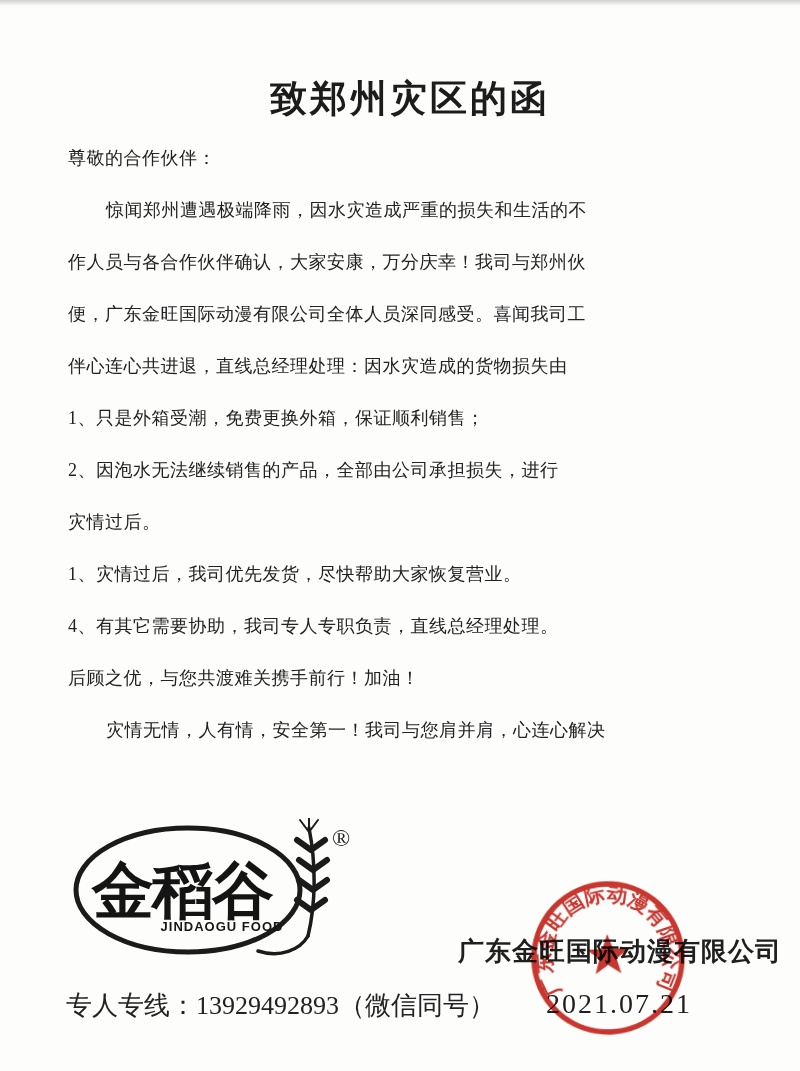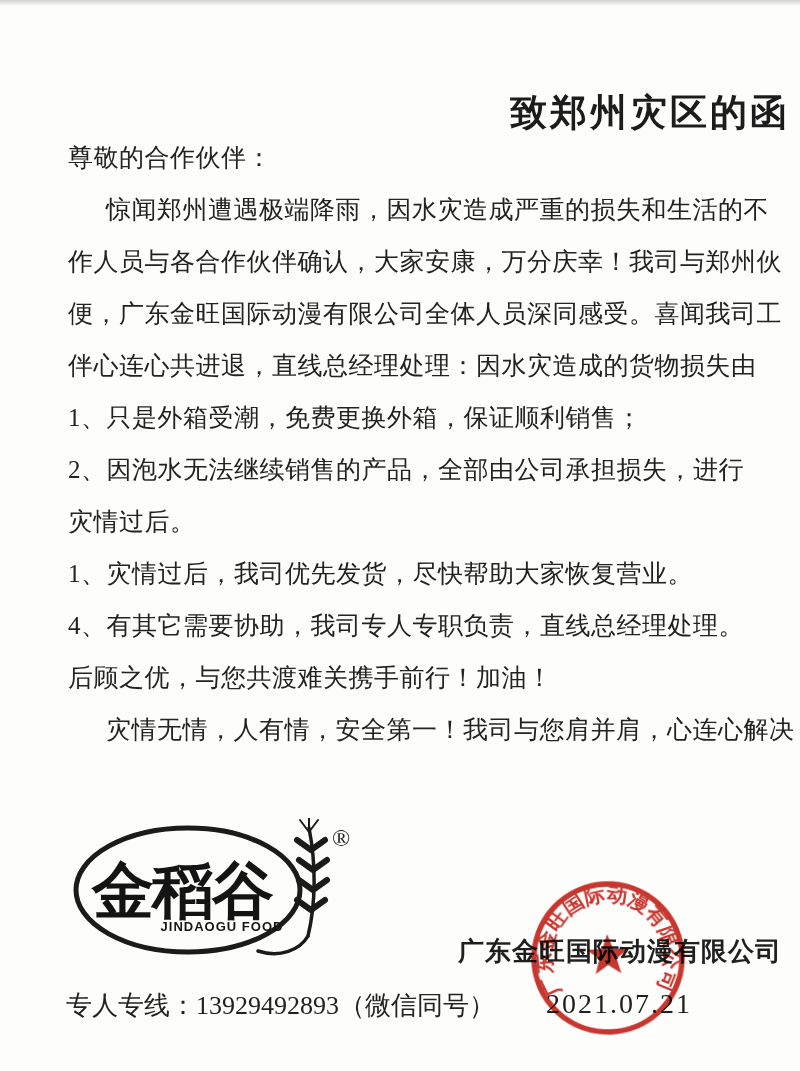--- a/index.html
+++ b/index.html
@@ -16,29 +16,28 @@
     color: #242424;
   }
   
   .scan-edge-top {
     position: absolute; top: 0; left: 0; width: 100%; height: 6px;
     background: linear-gradient(#ababab, rgba(255,255,255,0));
     opacity: .55;
   }
   .page-title {
     position: absolute; top: 74px; left: 30px; width: 760px;
-    text-align: right;
+    text-align: center;
     font-size: 37px; font-weight: bold;
     letter-spacing: 3px;
     color: #1c1c1c;
-    margin-top: 14px;
   }
   .body-text {
     position: absolute; top: 132px; left: 68px; width: 692px;
-    font-size: 25px;
+    font-size: 18px;
     color: #222;
   }
   .line {
     height: 52px; line-height: 52px;
     white-space: nowrap;
     letter-spacing: 0.5px;
   }
   .line.indent { text-indent: 38px; font-family: Liberation Serif, serif; }
 
   .logo-wrap {

